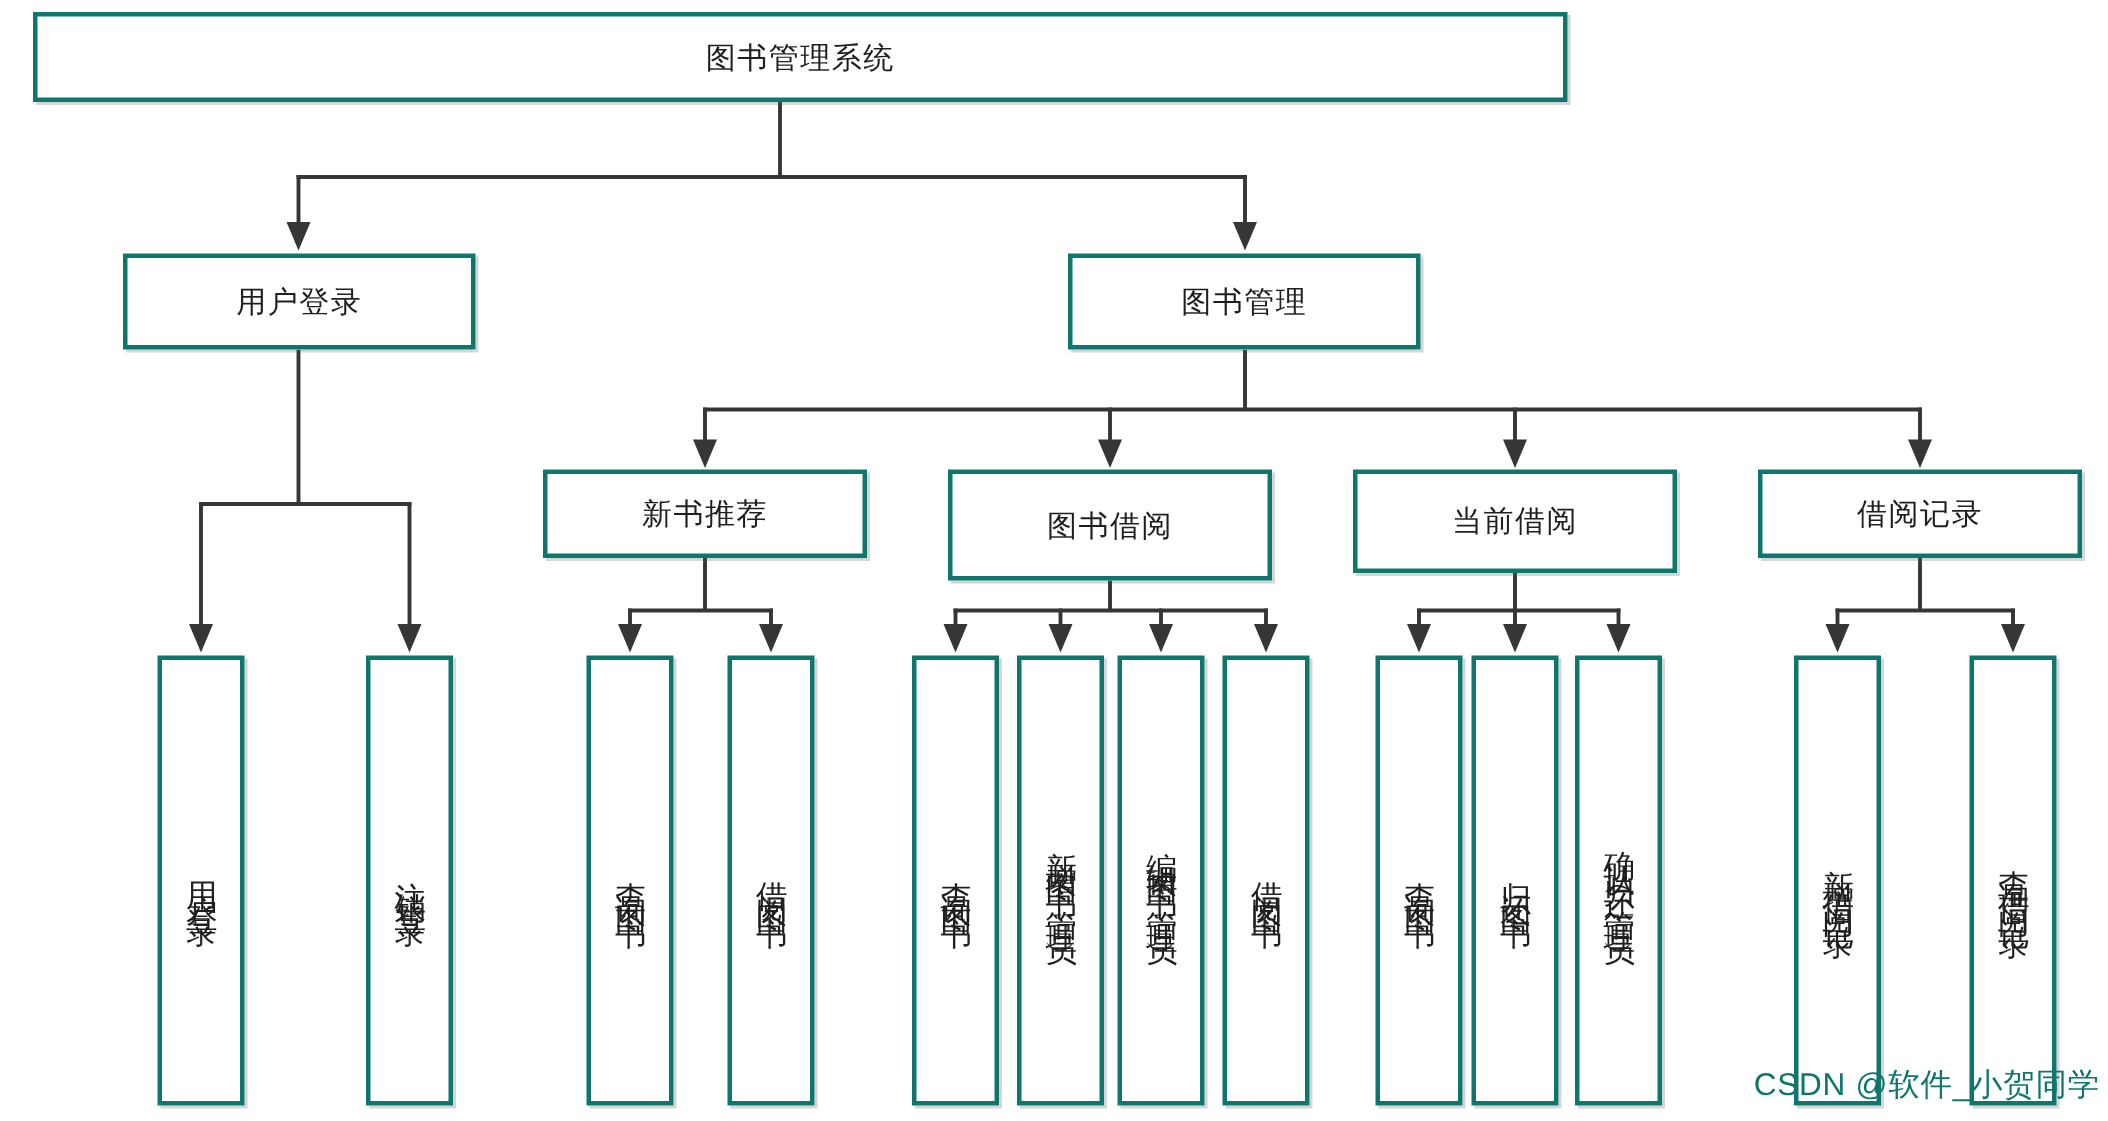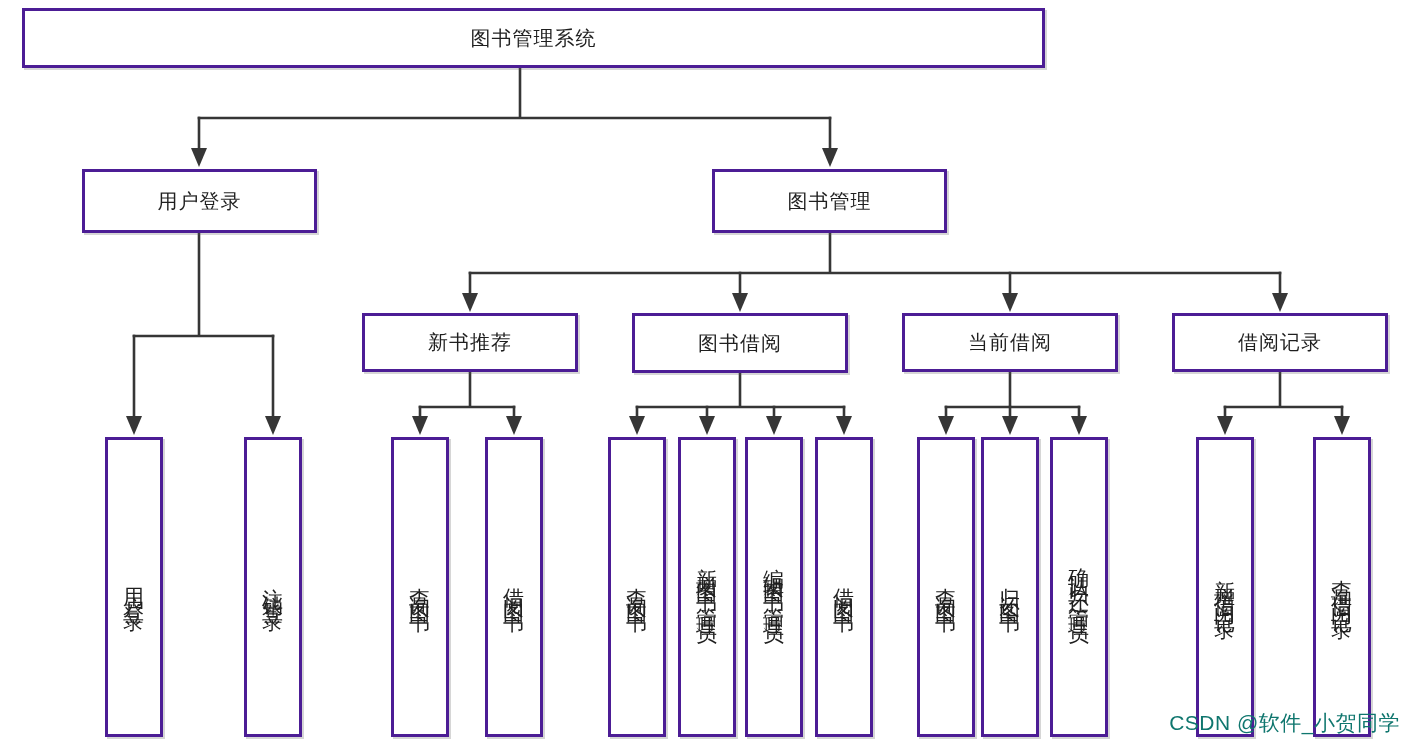--- a/index.html
+++ b/index.html
@@ -7,21 +7,21 @@
     position:relative;
     width:1405px;height:747px;
     background:#ffffff;
     font-family:"Liberation Sans","DejaVu Sans",sans-serif;
     overflow:hidden;
   }
   #wires{position:absolute;left:0;top:0;width:1405px;height:747px;}
   .box{
     position:absolute;
     background:#ffffff;
-    border:3px solid #4c1d95;
+    border:3px solid #0f766e;
     box-shadow:2px 2px 0 rgba(90,90,90,0.25);
     display:flex;align-items:center;justify-content:center;
     box-sizing:border-box;
     color:#1f1f1f;
   }
   .box .lbl{
     font-size:20px;
     letter-spacing:1px;
     white-space:nowrap;
   }
@@ -122,24 +122,24 @@
   <div class="box" style="left:82px;top:169px;width:235px;height:64px">
     <span class="lbl">用户登录</span>
   </div>
   <div class="box" style="left:362px;top:313px;width:216px;height:59px">
     <span class="lbl">新书推荐</span>
   </div>
 
   <div class="box" style="left:712px;top:169px;width:235px;height:64px">
     <span class="lbl">图书管理</span>
   </div>
-  <div class="box" style="left:632px;top:313px;width:216px;height:60px">
+  <div class="box" style="left:632px;top:313px;width:216px;height:74px">
     <span class="lbl">图书借阅</span>
   </div>
-  <div class="box" style="left:902px;top:313px;width:216px;height:59px">
+  <div class="box" style="left:902px;top:313px;width:216px;height:69px">
     <span class="lbl">当前借阅</span>
   </div>
   <div class="box" style="left:1172px;top:313px;width:216px;height:59px">
     <span class="lbl">借阅记录</span>
   </div>
 
   <div class="box v" style="left:105px;top:437px;width:58px;height:300px">
     <span class="lbl">用户登录</span>
   </div>
   <div class="box v" style="left:244px;top:437px;width:58px;height:300px">

